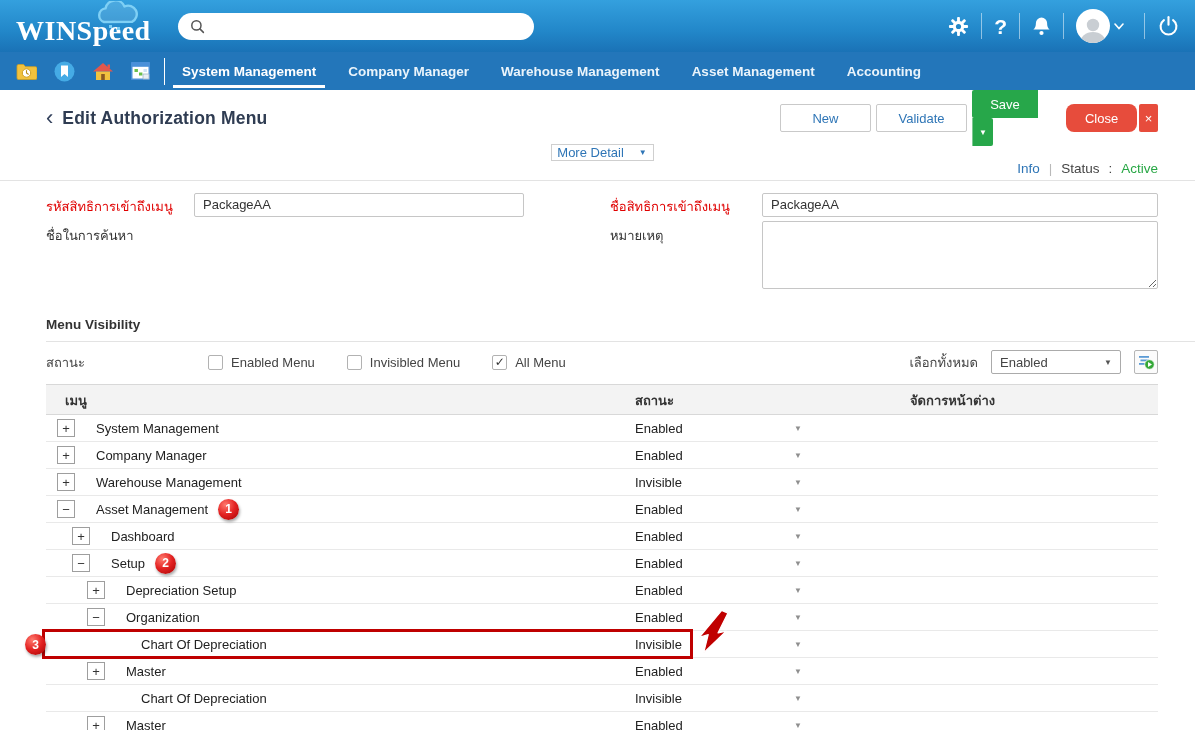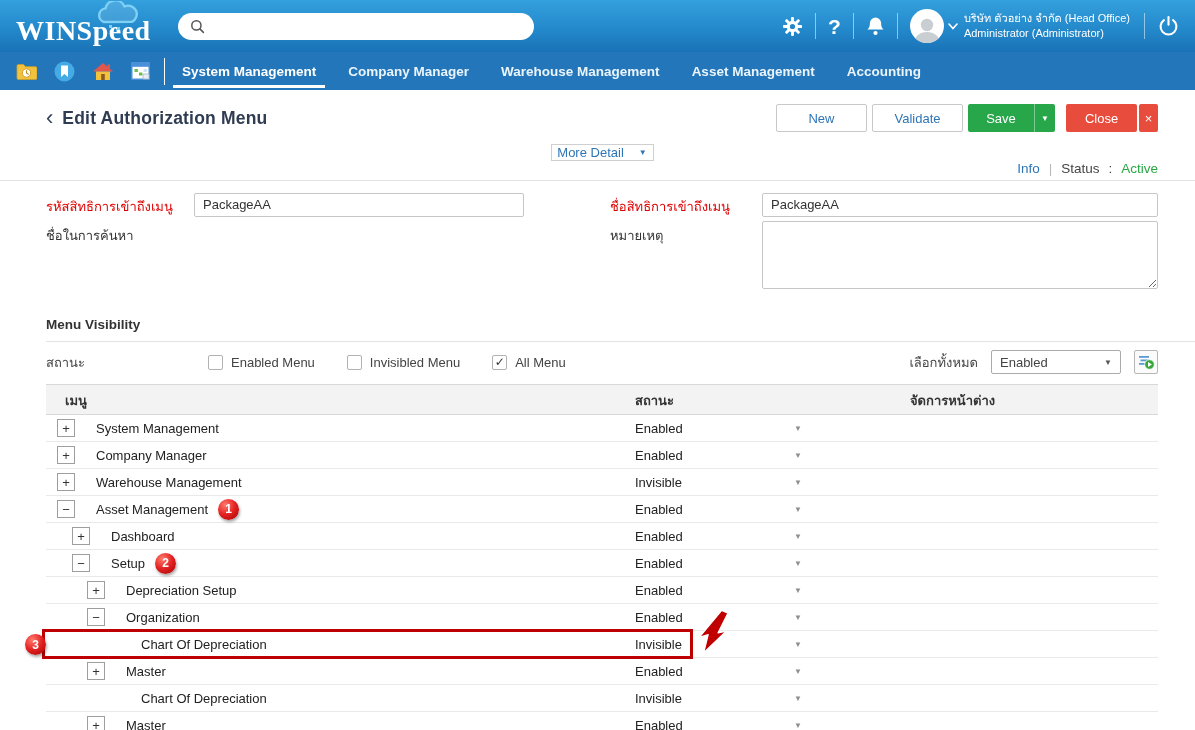--- a/index.html
+++ b/index.html
@@ -41,25 +41,25 @@
 
   
   main { padding:0 37px 0 46px; }
   .title-row { display:flex; align-items:center; margin-top:13px; height:30px; }
   .back-chev { font-size:22px; line-height:1; color:#33415c; margin-right:9px; cursor:pointer; font-weight:400; }
   h1.page-title { font-size:17.5px; font-weight:700; color:#2f3c52; letter-spacing:.2px; }
   .action-buttons { margin-left:auto; display:flex; align-items:center; }
   .btn { height:28px; font-size:13px; border-radius:2px; cursor:pointer;
          font-family:inherit; display:flex; align-items:center; justify-content:center; }
   .btn-outline { width:91px; background:#fff; border:1px solid #c9c9c9; color:#2e75b6; margin-right:5px; }
-  .btn-group { display:flex; }
+  .btn-group { display:flex;flex-direction:column; }
   .btn-save { width:66px; background:#27a74a; color:#fff; border:none; border-radius:2px 0 0 2px; }
   .btn-save-caret { width:21px; background:#27a74a; color:#fff; border:none; border-left:1px solid rgba(255,255,255,.4);
                     border-radius:0 2px 2px 0; font-size:8px; }
-  .btn-close { width:71px; background:#e74c3c; color:#fff; border:none; margin-left:11px; border-radius:2px; }
+  .btn-close { width:71px; background:#e74c3c; color:#fff; border:none; margin-left:28px; border-radius:8px; }
   .btn-close-x { width:19px; background:#e74c3c; color:#fff; border:none; margin-left:2px; border-radius:2px; font-size:13px; }
 
   .subtitle-row { display:flex; align-items:center; margin-top:11px; height:26px;flex-direction:column; }
   .more-detail { width:103px; height:26px; background:#fff; border:1px solid #cfcfcf; color:#2e75b6;
                  font-size:13px; display:flex; align-items:center; justify-content:center; gap:15px; cursor:pointer; }
   .more-caret { font-size:8px; }
   .status-line { margin-left:auto; display:flex; align-items:center; gap:9px; font-size:13.5px; }
   .info-link { color:#2e75b6; cursor:pointer; }
   .pipe { color:#b9b9b9; }
   .status-word { color:#444; }
@@ -169,24 +169,20 @@
         <svg width="30" height="28" viewBox="0 0 30 28">
           <circle cx="15" cy="10" r="6.2" fill="#c9ced3"></circle>
           <path d="M2 28 a13 11 0 0 1 26 0 Z" fill="#c9ced3"></path>
         </svg>
       </span>
       <span class="user-chevron">
         <svg width="10" height="7" viewBox="0 0 10 7">
             <polyline points="1,1 5,5.5 9,1" fill="none" stroke="#fff" stroke-width="1.6" stroke-linecap="round"></polyline>
           </svg>
       </span>
-      <span class="user-text">
-        <div>บริษัท ตัวอย่าง จำกัด (Head Office)</div>
-        <div>Administrator (Administrator)</div>
-      </span>
       <span class="tb-sep" style="margin:0 13px 0 14px;"></span>
       <span class="power-wrap">
         <svg width="21" height="21" viewBox="0 0 22 22">
           <path d="M6.2 4.3 a8.3 8.3 0 1 0 9.6 0" fill="none" stroke="#fff" stroke-width="2.2" stroke-linecap="round"></path>
           <line x1="11" y1="1.2" x2="11" y2="9.2" stroke="#fff" stroke-width="2.2" stroke-linecap="round"></line>
         </svg>
       </span>
     </div>
   </header>
 

